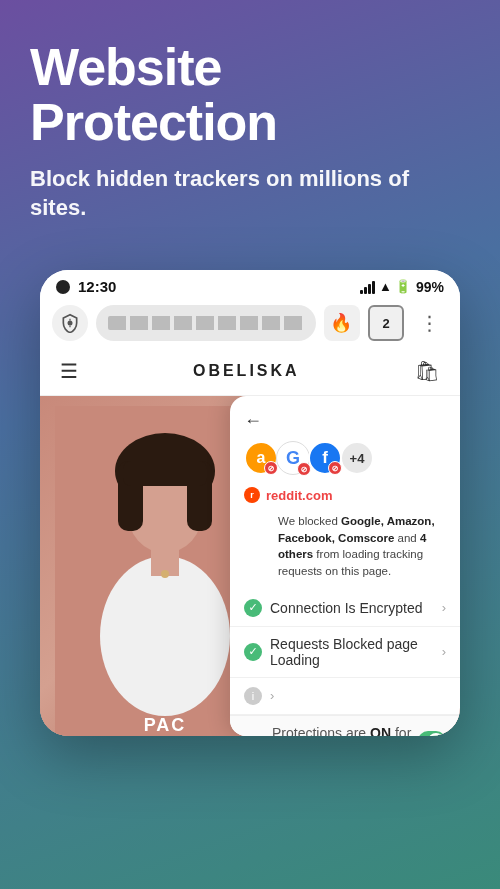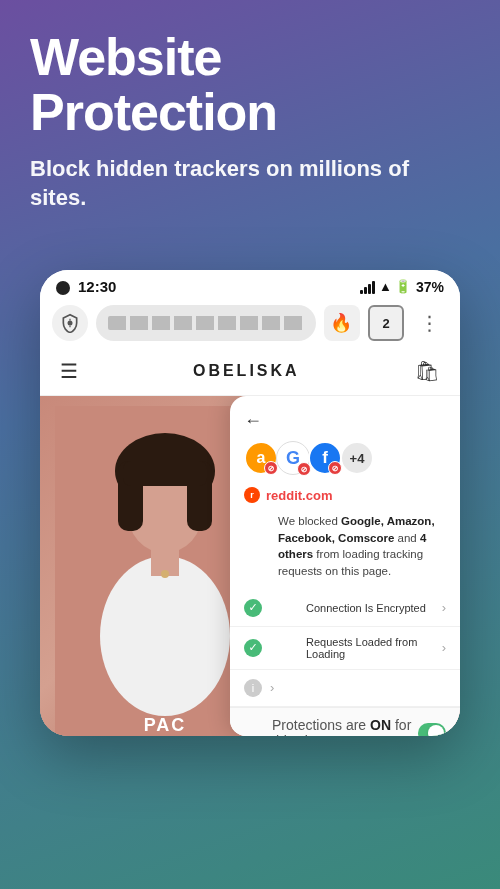--- a/index.html
+++ b/index.html
@@ -7,21 +7,21 @@
     body {
       width: 500px;
       height: 889px;
       overflow: hidden;
       font-family: -apple-system, BlinkMacSystemFont, 'Segoe UI', sans-serif;
       background: linear-gradient(160deg, #6b4fa0 0%, #4a6fa0 40%, #3a8a7a 100%);
       position: relative;
     }
 
     .top-section {
-      padding: 30px 30px 20px 30px;
+      padding: 40px 30px 20px 30px;
       color: white;
     }
 
     .main-title {
       font-size: 52px;
       font-weight: 900;
       line-height: 1.05;
       margin-bottom: 16px;
       letter-spacing: -1px;
     }
@@ -50,21 +50,21 @@
     .status-bar {
       display: flex;
       align-items: center;
       justify-content: space-between;
       padding: 8px 16px 4px 16px;
       background: white;
     }
 
     .status-left {
       display: flex;
-      align-items: flex-end;
+      align-items: center;
       gap: 8px;
     }
 
     .camera-dot {
       width: 14px;
       height: 14px;
       background: #222;
       border-radius: 50%;
     }
 
@@ -416,24 +416,23 @@
       display: flex;
       align-items: center;
       justify-content: center;
       color: white;
       font-size: 11px;
       flex-shrink: 0;
     }
 
     .privacy-item-text {
       flex: 1;
-      font-size: 11px;
+      font-size: 14px;
       color: #333;
       font-weight: 500;
-      margin-left: 36px;
     }
 
     .chevron {
       color: #aaa;
       font-size: 13px;
     }
 
     .protections-row {
       display: flex;
       align-items: center;
@@ -489,21 +488,21 @@
     </div>
     <div class="status-right">
       <div class="signal-icon">
         <div class="signal-bar" style="height:4px"></div>
         <div class="signal-bar" style="height:7px"></div>
         <div class="signal-bar" style="height:10px"></div>
         <div class="signal-bar" style="height:13px"></div>
       </div>
       <span class="wifi-icon">▲</span>
       <span class="battery-icon">🔋</span>
-      <span>37%</span>
+      <span>99%</span>
     </div>
   </div>
 
   <div class="browser-toolbar">
     <div class="shield-btn">
       <svg class="shield-svg" viewBox="0 0 24 24" fill="none">
         <path d="M12 2L4 6v6c0 5.25 3.5 10.15 8 11.35C16.5 22.15 20 17.25 20 12V6L12 2z" stroke="#555" stroke-width="2" fill="none"></path>
         <circle cx="12" cy="12" r="3" fill="#555"></circle>
         <line x1="12" y1="7" x2="12" y2="9" stroke="#555" stroke-width="1.5"></line>
         <line x1="12" y1="15" x2="12" y2="17" stroke="#555" stroke-width="1.5"></line>
@@ -584,21 +583,21 @@
       <div class="divider"></div>
 
       <div class="privacy-item">
         <div class="check-icon">✓</div>
         <span class="privacy-item-text">Connection Is Encrypted</span>
         <span class="chevron">›</span>
       </div>
 
       <div class="privacy-item">
         <div class="check-icon">✓</div>
-        <span class="privacy-item-text">Requests Loaded from Loading</span>
+        <span class="privacy-item-text">Requests Blocked page Loading</span>
         <span class="chevron">›</span>
       </div>
 
       <div class="privacy-item">
         <div class="info-circle-icon">i</div>
         <span class="chevron">›</span>
       </div>
 
       <div class="protections-row">
         <span class="protections-label">Protections are <strong>ON</strong> for this site</span>

